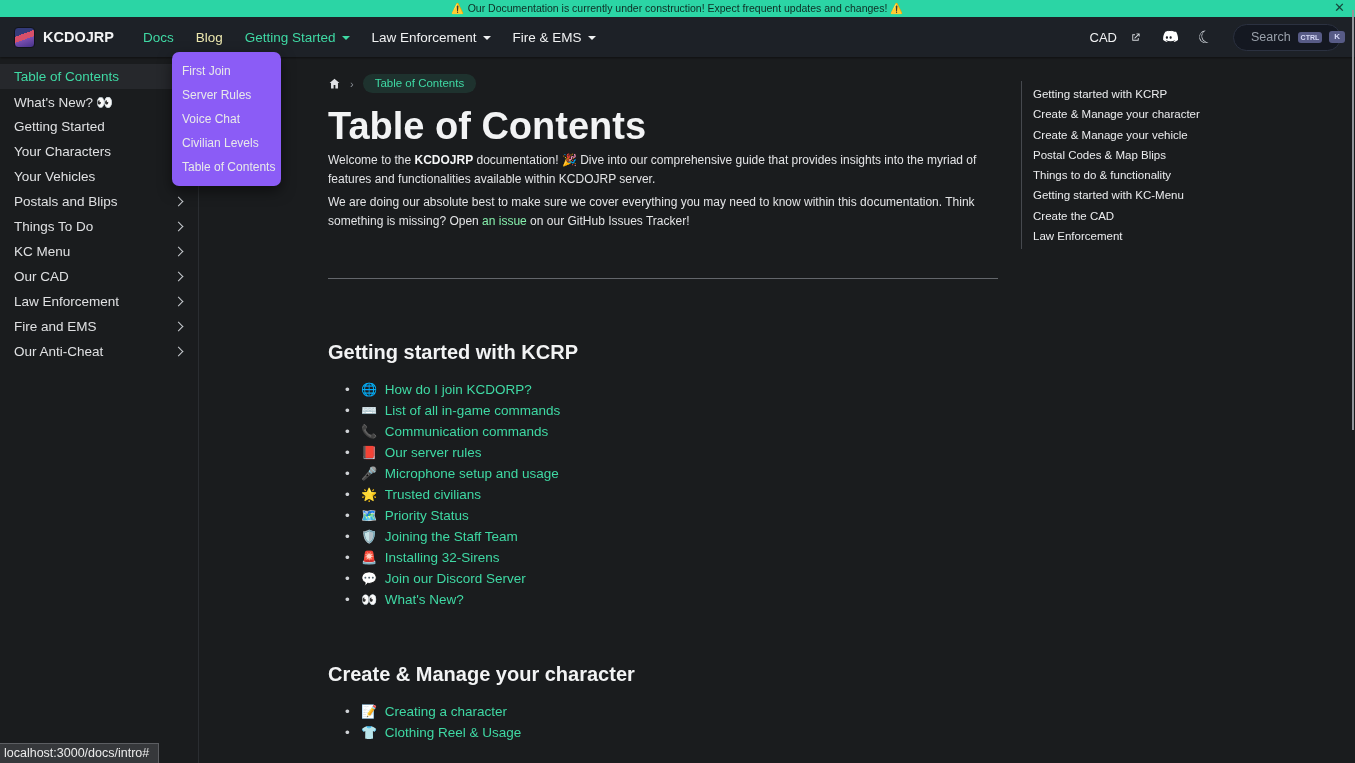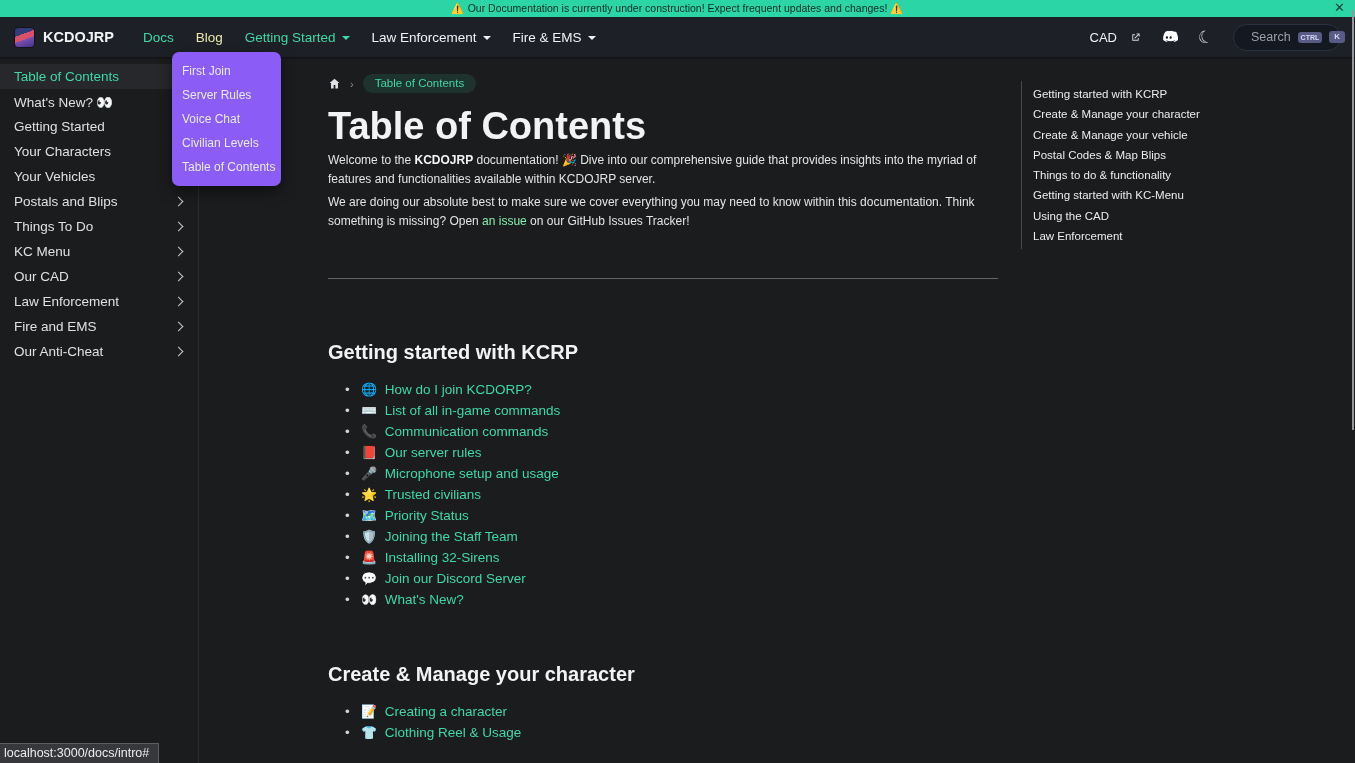--- a/index.html
+++ b/index.html
@@ -332,19 +332,19 @@
   </div>
 </div>
 
 <div class="toc">
   <a class="toc-item">Getting started with KCRP</a>
   <a class="toc-item">Create &amp; Manage your character</a>
   <a class="toc-item">Create &amp; Manage your vehicle</a>
   <a class="toc-item">Postal Codes &amp; Map Blips</a>
   <a class="toc-item">Things to do &amp; functionality</a>
   <a class="toc-item">Getting started with KC-Menu</a>
-  <a class="toc-item">Using the CAD</a>
+  <a class="toc-item">Create the CAD</a>
   <a class="toc-item">Law Enforcement</a>
 </div>
 
 <div class="scroll-thumb"></div>
 
 <div class="statusbar">localhost:3000/docs/intro#</div>
 
 </body></html>

